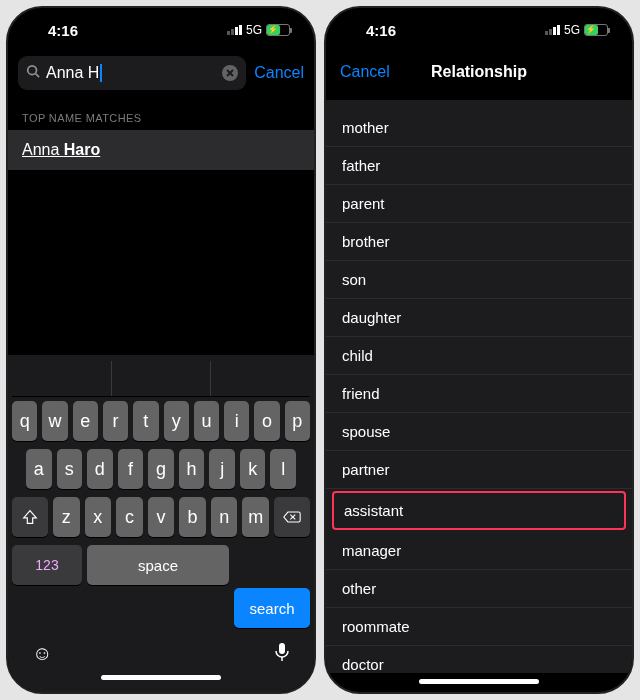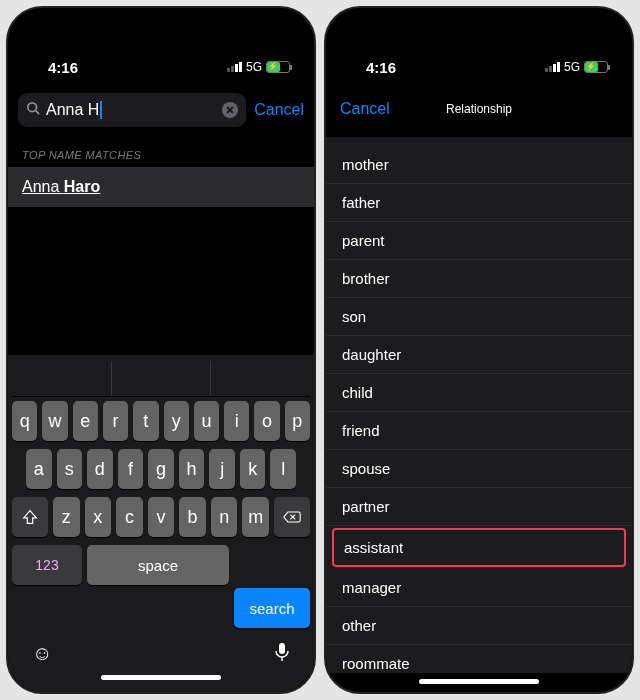--- a/index.html
+++ b/index.html
@@ -6,21 +6,21 @@
   html, body { width: 640px; height: 700px; background: #e5e5e5; font-family: -apple-system, Helvetica, Arial, sans-serif; }
   .wrap { display: flex; gap: 8px; padding: 6px; }
   .phone {
     width: 310px; height: 688px;
     background: #000; border-radius: 36px;
     border: 2px solid #222; position: relative;
     overflow: hidden; display: flex; flex-direction: column;
   }
   .status-bar {
     height: 44px; display: flex; justify-content: space-between;
-    align-items: center; padding: 0 24px 0 40px; color: #fff; font-size: 15px; font-weight: 600; margin-top: 37px;
+    align-items: center; padding: 0 24px 0 40px; color: #fff; font-size: 15px; font-weight: 600;
   }
   .status-right { display: flex; align-items: center; gap: 4px; font-size: 12px; font-weight: 500; }
   .signal-bars { display: inline-flex; align-items: flex-end; gap: 1px; }
   .signal-bars span { width: 3px; background: #555; }
   .signal-bars span:nth-child(1){height:4px}
   .signal-bars span:nth-child(2){height:6px}
   .signal-bars span:nth-child(3){height:8px;background:#fff}
   .signal-bars span:nth-child(4){height:10px;background:#fff}
   .battery {
     width: 24px; height: 12px; border: 1px solid #777; border-radius: 3px;
@@ -36,21 +36,21 @@
     flex:1; background:#1c1c1e; border-radius:9px; height:34px;
     display:flex; align-items:center; padding:0 8px; gap:6px;
   }
   .search-icon svg { width:14px; height:14px; fill:#8e8e93;}
   .search-text { flex:1; color:#fff; font-size:16px; }
   .cursor { display:inline-block; width:2px; height:18px; background:#0a84ff; vertical-align:middle; margin-left:1px;}
   .clear-btn { width:16px; height:16px; background:#636366; border-radius:50%; display:flex; align-items:center; justify-content:center;}
   .clear-btn svg { width:8px; height:8px; stroke:#1c1c1e; stroke-width:2;}
   .cancel-link { color:#0a84ff; font-size:16px; }
 
-  .section-header { color:#7a7a7e; font-size:11px; letter-spacing:0.4px; padding: 18px 14px 6px; font-style: italic; }
+  .section-header { color:#7a7a7e; font-size:11px; letter-spacing:0.4px; padding: 18px 14px 6px; }
   .result-row { background:#2c2c2e; color:#fff; font-size:16px; padding:11px 14px;text-decoration:underline; }
   .result-row b { font-weight:600; }
   .content-area { flex:1; background:#000; }
 
   
   .keyboard { background:#1b1b1d; padding:6px 4px 4px; }
   .autocorrect-bar { height:36px; border-bottom:1px solid #000; display:flex; margin-bottom:4px;}
   .autocorrect-bar div { flex:1; border-right:1px solid #3a3a3c; }
   .autocorrect-bar div:last-child{border:none;}
   .key-row { display:flex; gap:5px; justify-content:center; margin-bottom:8px;}
@@ -65,21 +65,21 @@
   .bottom-row .k123 { background:#3a3a3c; width:70px; height:40px; border-radius:5px; color:#f0abfc; display:flex; align-items:center; justify-content:center; font-size:14px; box-shadow:0 1px 0 #000;}
   .bottom-row .kspace { flex:1; background:#646464; height:40px; border-radius:5px; color:#fff; display:flex; align-items:center; justify-content:center; font-size:15px; box-shadow:0 1px 0 #000;}
   .bottom-row .ksearch { background:#0a84ff; width:76px; height:40px; border-radius:5px; color:#fff; display:flex; align-items:center; justify-content:center; font-size:15px; box-shadow:0 1px 0 #000;margin-top:43px;}
   .kb-footer { display:flex; justify-content:space-between; padding:6px 20px 2px; }
   .emoji, .mic { color:#fff; font-size:20px; }
   .home-indicator { width:120px; height:5px; background:#fff; border-radius:3px; margin:6px auto 8px;}
   .shift svg, .bksp svg { width:18px; height:18px; }
 
   
   .nav-bar { display:flex; align-items:center; justify-content:center; position:relative; height:40px; }
-  .nav-title { color:#fff; font-size:12px; font-weight:400; }
+  .nav-title { color:#fff; font-size:16px; font-weight:700; }
   .nav-cancel { position:absolute; left:14px; color:#0a84ff; font-size:16px; }
   .rel-list { flex:1; background:#1c1c1e; overflow:hidden; margin: 8px 0 0; }
   .rel-item {
     color:#fff; font-size:15px; padding:10px 16px;
     border-bottom:1px solid #2c2c2e;
   }
   .rel-item.first { padding-top:4px;margin-top:15px; }
   .rel-item.highlight {
     border:2px solid #ff3355; border-radius:4px; margin:2px 6px; padding:9px 10px;
   }

